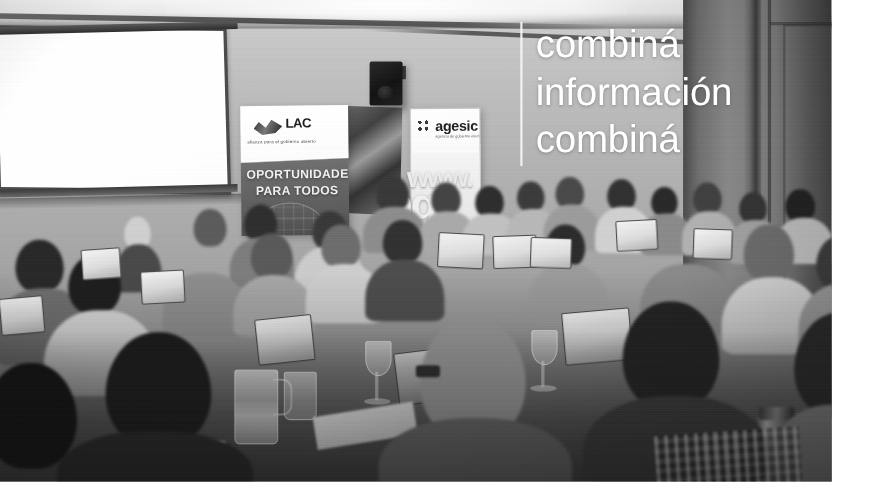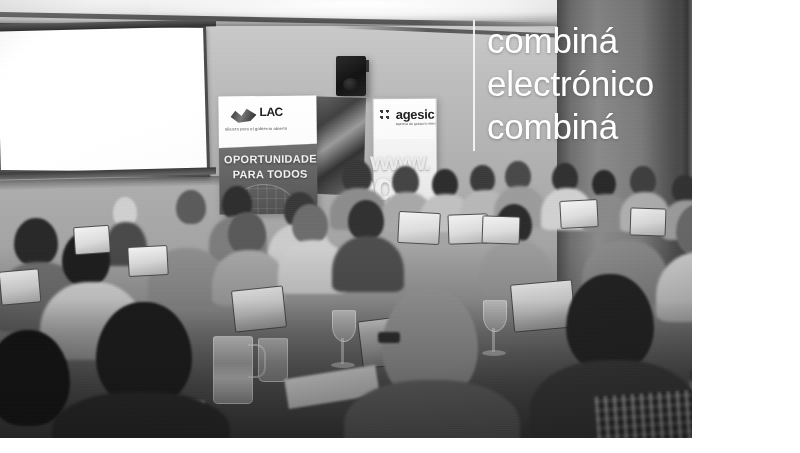--- a/index.html
+++ b/index.html
@@ -18,21 +18,21 @@
     height: 453px;
     background: #ffffff;
     overflow: hidden;
   }
 
   
   .photo {
     position: absolute;
     left: 0;
     top: 0;
-    width: 692px;
+    width: 756px;
     height: 438px;
     overflow: hidden;
     background: #8e8e8e;
     filter: grayscale(100%) contrast(1.02);
   }
 
   
   .wall {
     position: absolute;
     inset: 0;
@@ -627,20 +627,20 @@
                   repeating-linear-gradient(0deg, rgba(225,225,223,.35) 0 4px, rgba(35,35,33,.28) 4px 9px);
                 filter:blur(1.1px); transform:rotate(-4deg);"></div>
 
     <div class="vig-bottom"></div>
     <div class="vig-sides"></div>
     <div class="grain"></div>
 
     <div class="overlay-rule"></div>
     <div class="overlay-text">
       <div>combiná</div>
-      <div>electrónico</div>
+      <div>información</div>
       <div>combiná</div>
     </div>
 
   </div>
 
   <div class="bottom-strip"></div>
 </div>
 
 </body></html>

